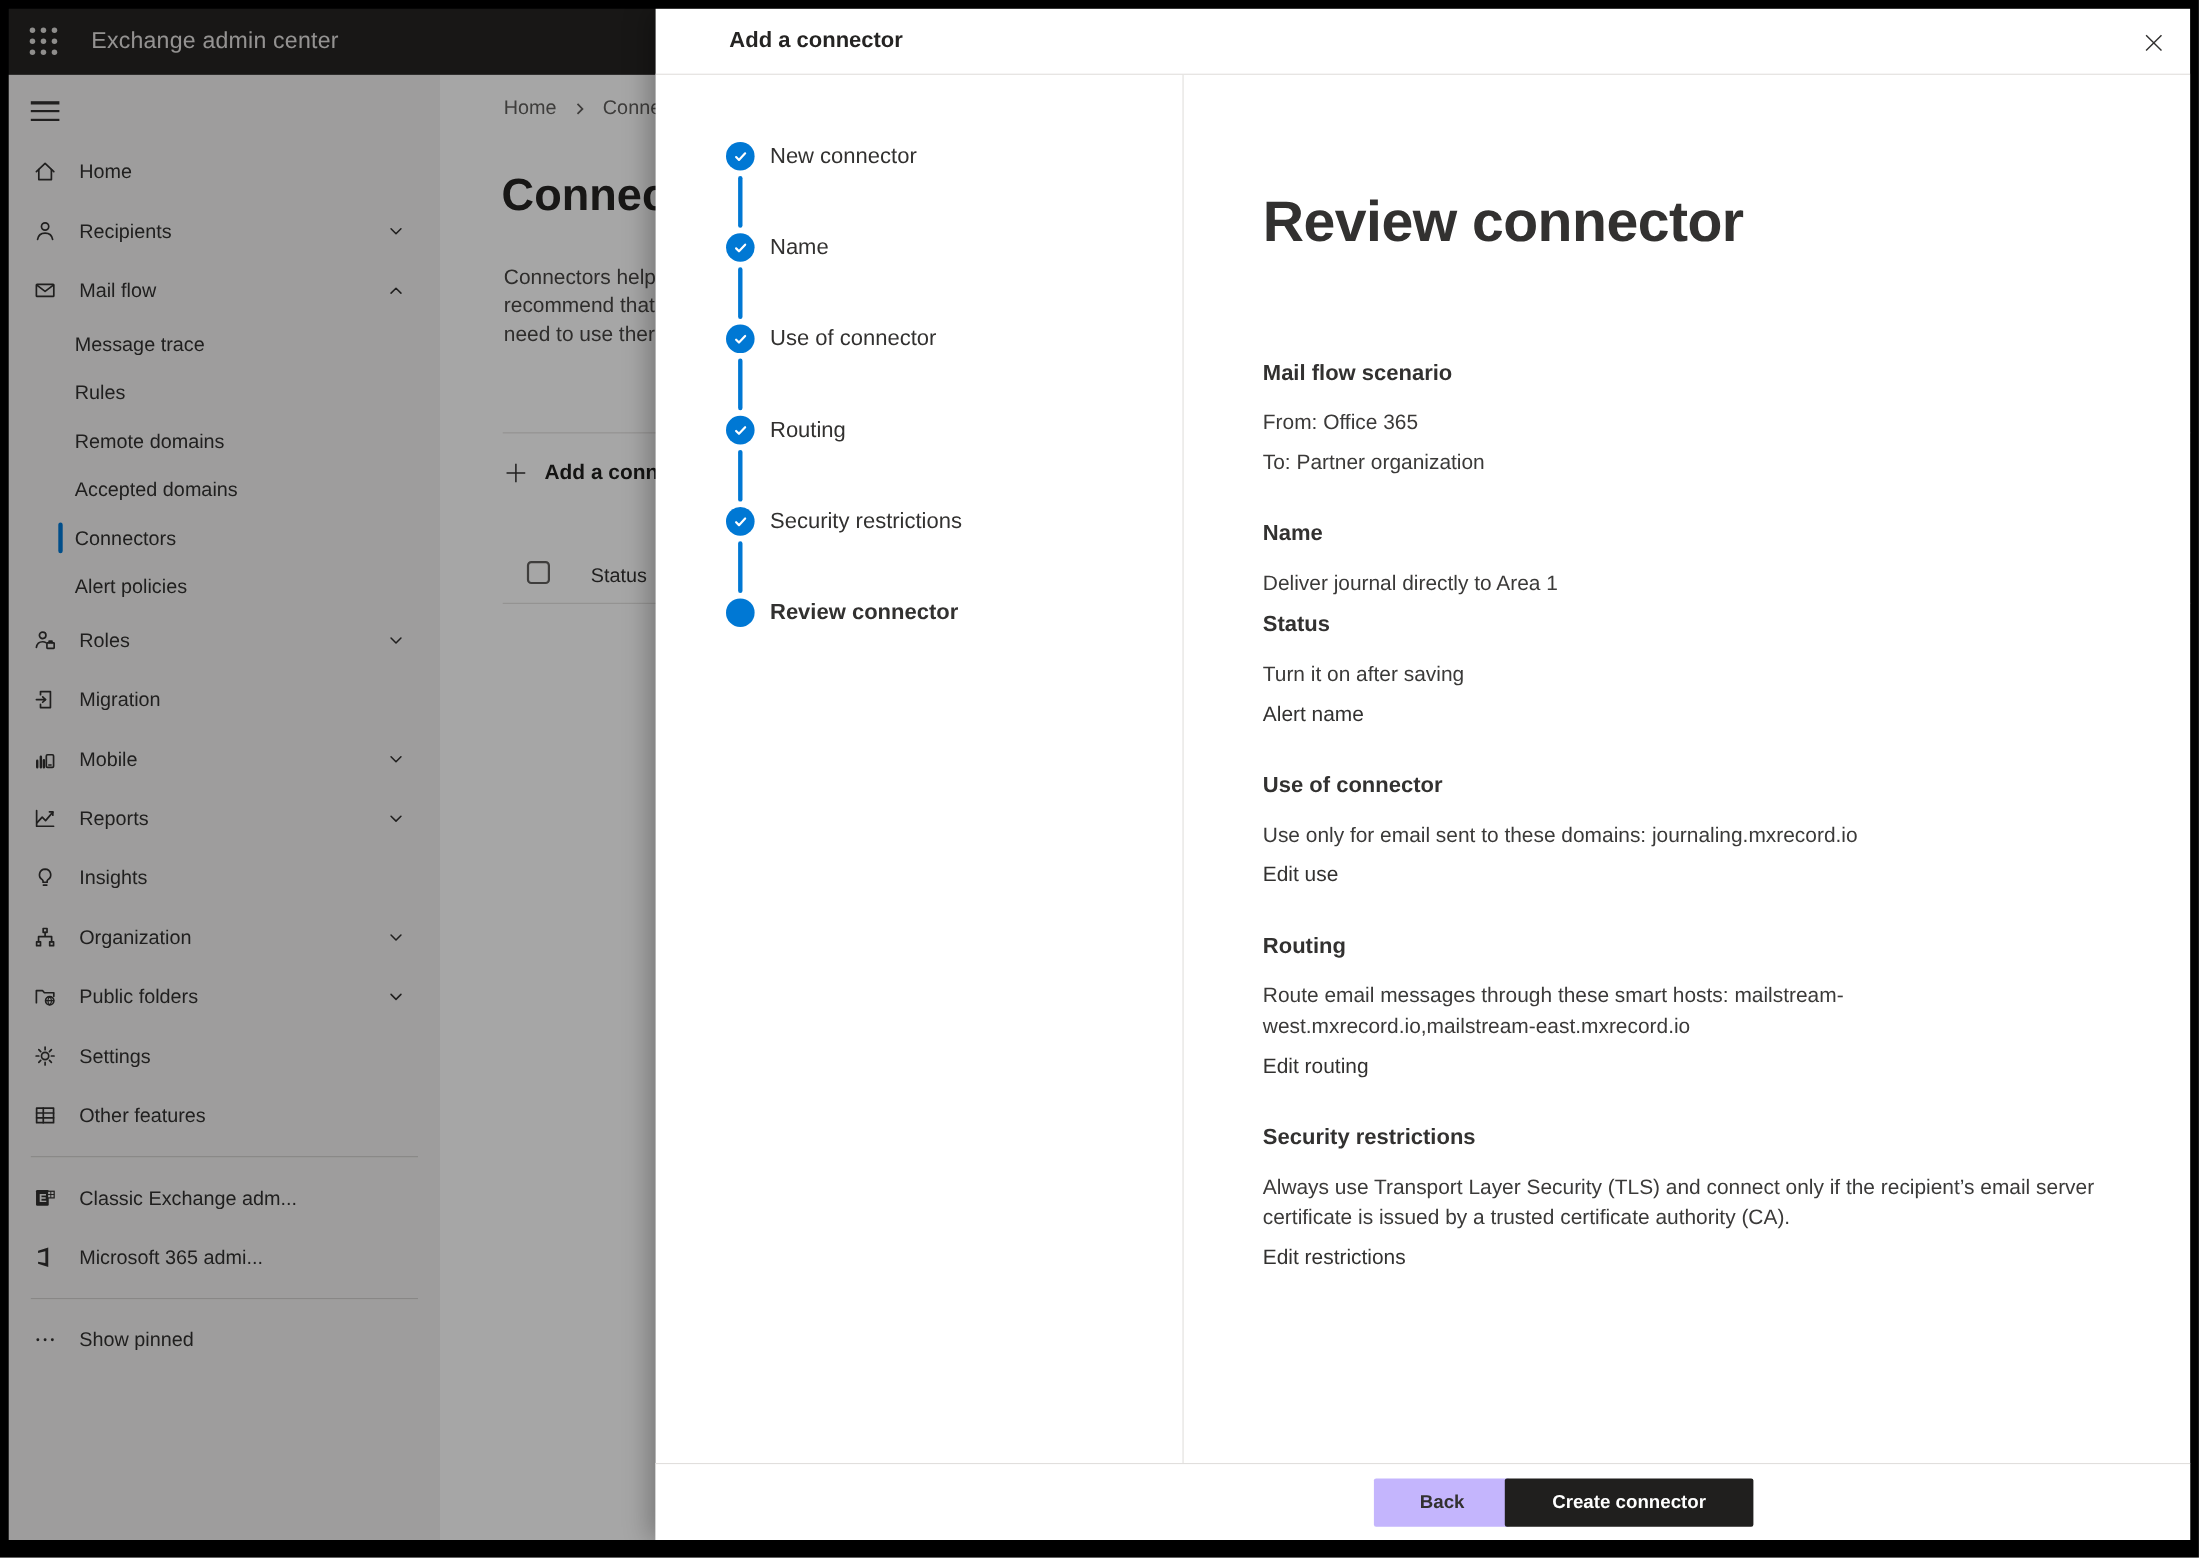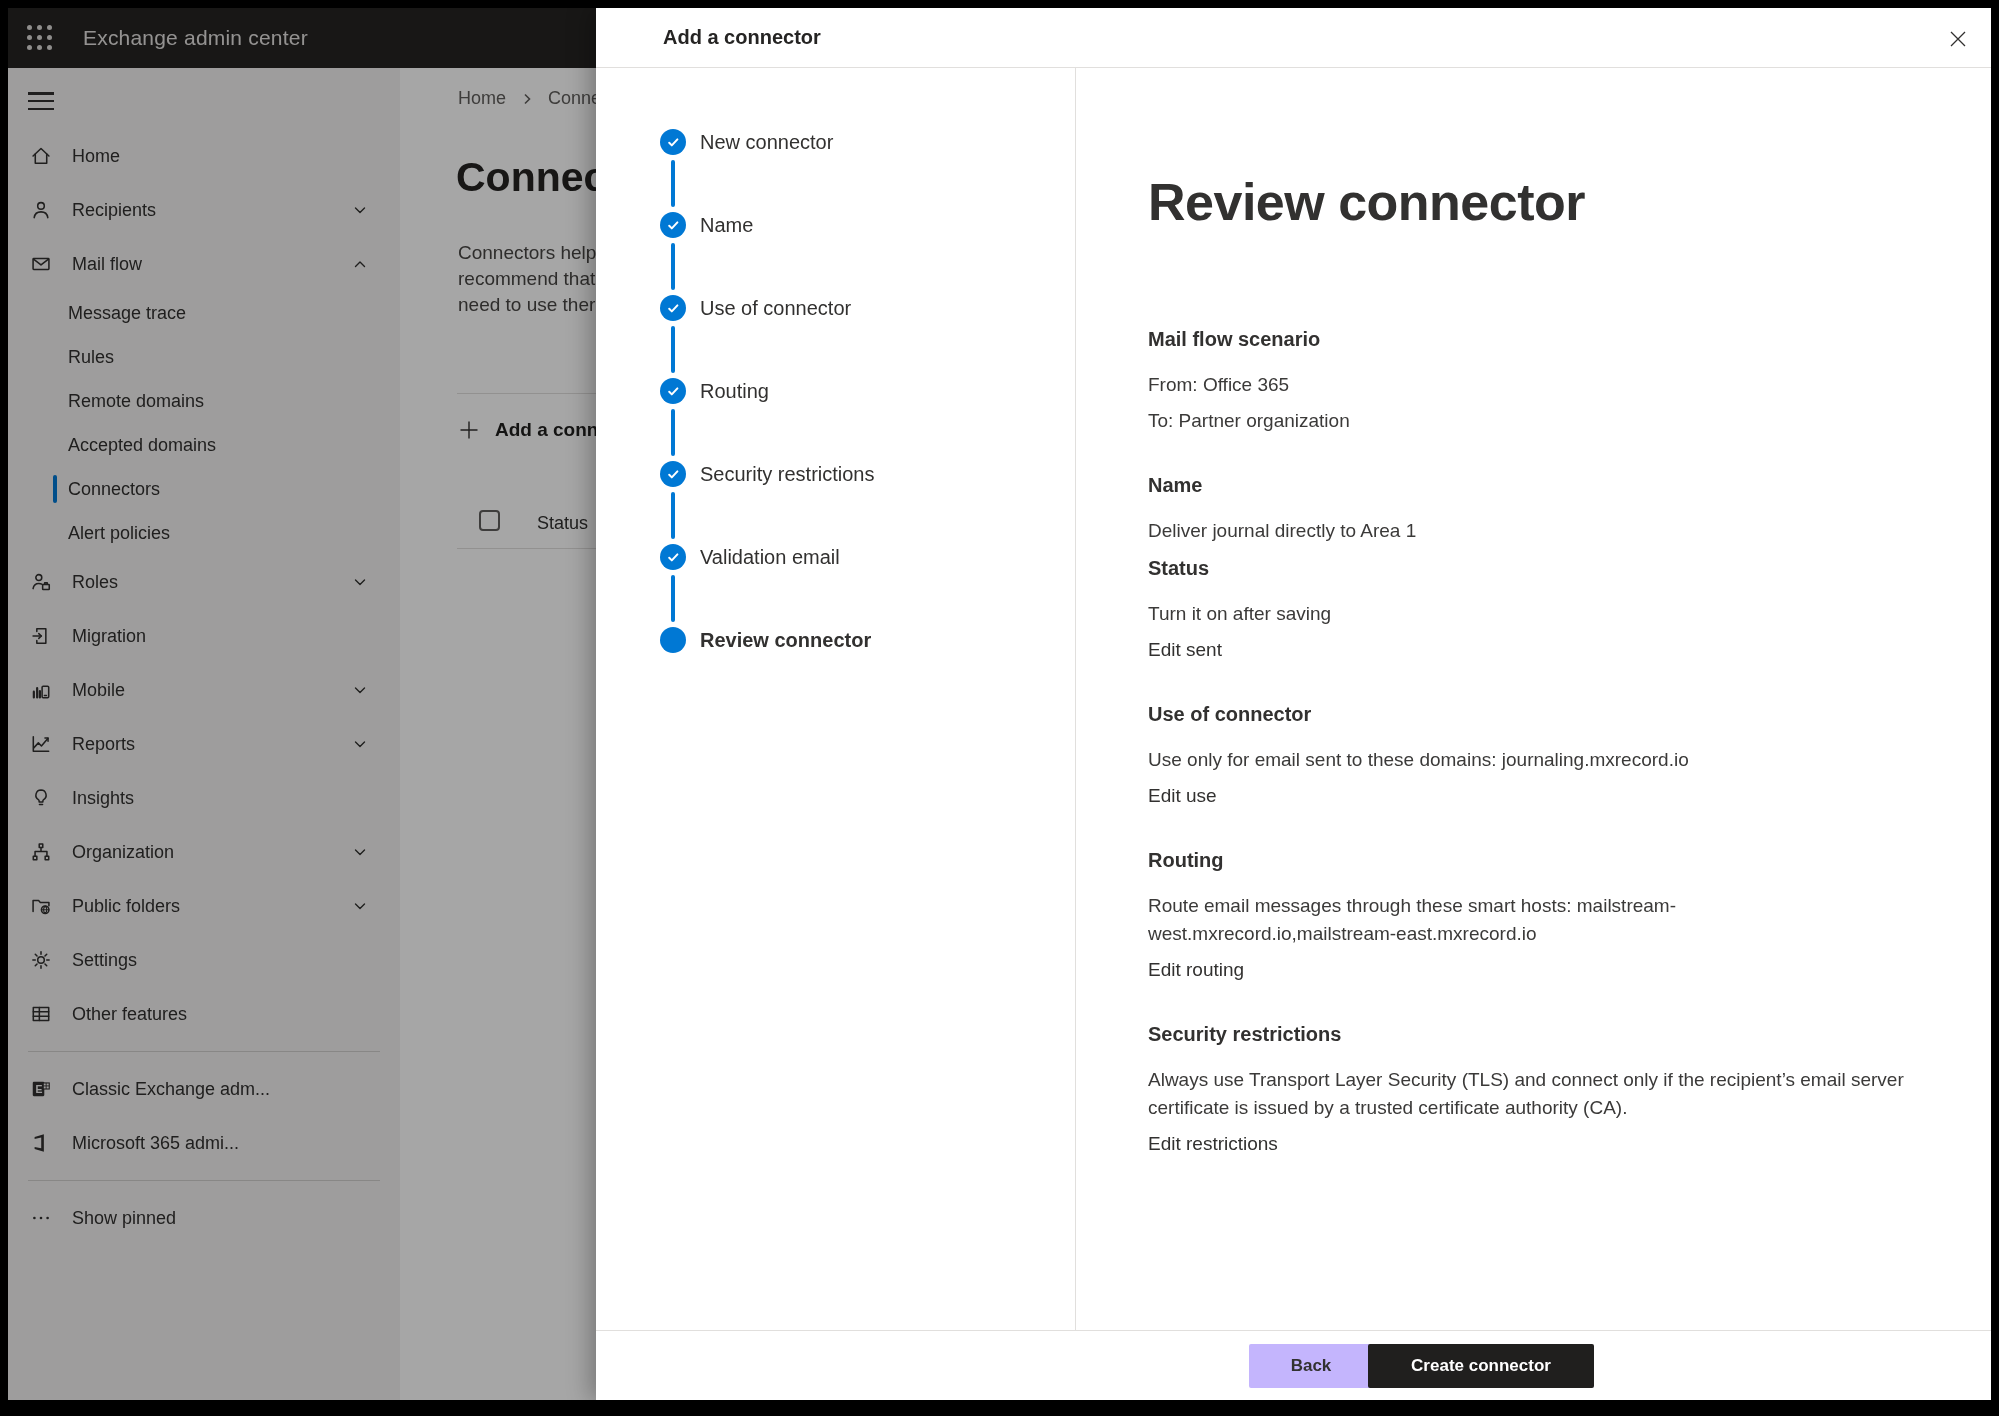--- a/index.html
+++ b/index.html
@@ -409,29 +409,20 @@
       </div>
       <div class="step done">
         <span class="seg"></span>
         <span class="dot">
           <svg width="15" height="15" viewBox="0 0 15 15">
               <path d="M3.2 7.8l2.6 2.6 5.6-6"></path>
             </svg>
         </span>
         <span class="slabel">Security restrictions</span>
       </div>
-      <div class="step done">
-        <span class="seg"></span>
-        <span class="dot">
-          <svg width="15" height="15" viewBox="0 0 15 15">
-              <path d="M3.2 7.8l2.6 2.6 5.6-6"></path>
-            </svg>
-        </span>
-        <span class="slabel">Validation email</span>
-      </div>
       <div class="step current">
         <span class="seg"></span>
         <span class="dot"></span>
         <span class="slabel">Review connector</span>
       </div>
     </aside>
 
     <div class="content-col">
       <h1>Review connector</h1>
       <div class="rv">
@@ -439,21 +430,21 @@
           <h3>Mail flow scenario</h3>
           <p>From: Office 365</p>
           <p>To: Partner organization</p>
         </section>
 
         <section>
           <h3>Name</h3>
           <p>Deliver journal directly to Area 1</p>
           <h4>Status</h4>
           <p>Turn it on after saving</p>
-          <a class="edit-link">Edit sent</a>
+          <a class="edit-link">Alert name</a>
         </section>
 
         <section>
           <h3>Use of connector</h3>
           <p>Use only for email sent to these domains: journaling.mxrecord.io</p>
           <a class="edit-link">Edit use</a>
         </section>
 
         <section>
           <h3>Routing</h3>

